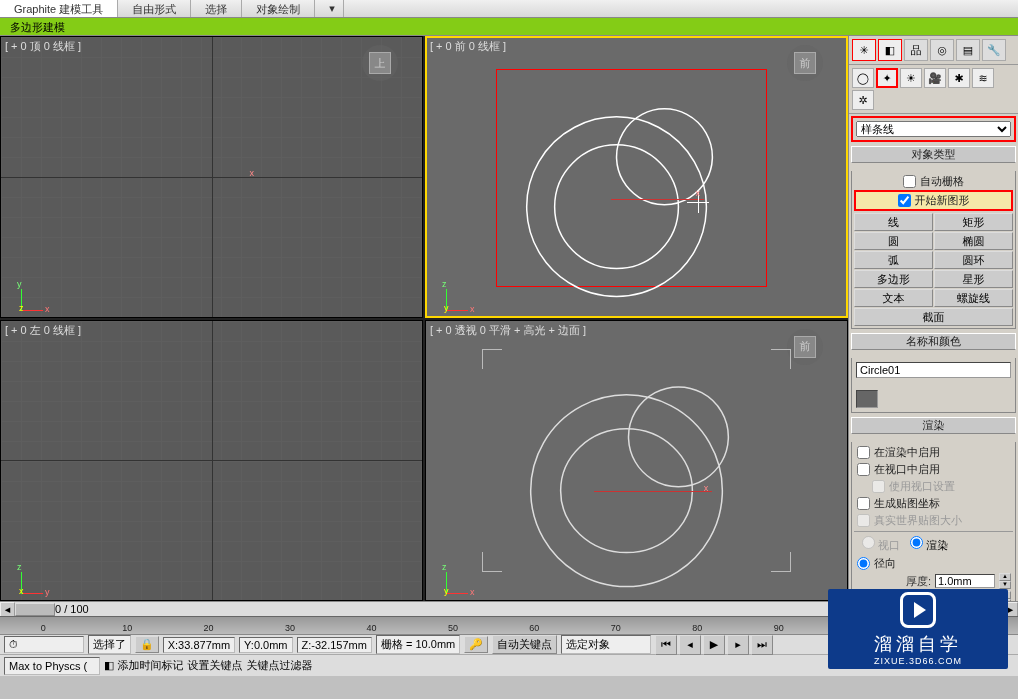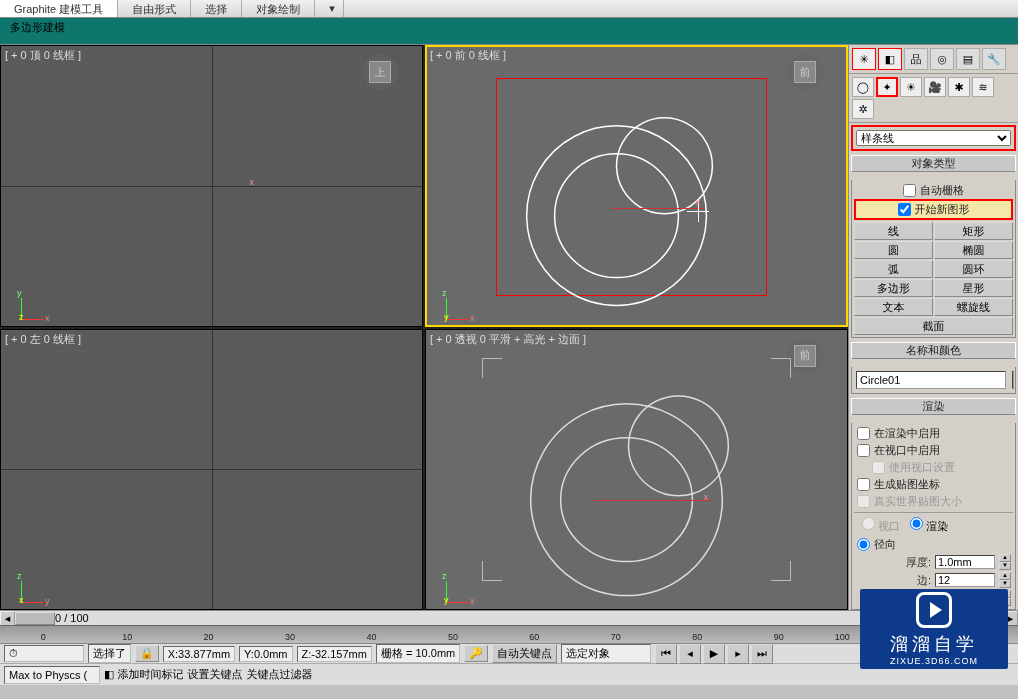--- a/index.html
+++ b/index.html
@@ -3,21 +3,21 @@
 <meta charset="utf-8">
 <style>
 * { margin: 0; padding: 0; box-sizing: border-box; font-family: "Microsoft YaHei", SimSun, Arial, sans-serif; font-size: 11px; }
 body { background: #c0c0c0; width: 1018px; height: 699px; overflow: hidden; position: relative; }
 
 
 .ribbon { height: 18px; background: linear-gradient(#f0f0f0,#d8d8d8); border-bottom: 1px solid #888; display: flex; }
 .ribbon-tab { padding: 2px 14px; border-right: 1px solid #aaa; cursor: pointer; color: #333; }
 .ribbon-tab.active { background: #fff; }
 .ribbon-dd { width: 24px; text-align: center; }
-.subribbon { height: 27px; background: #0f766e; border-bottom: 1px solid #888; }
+.subribbon { height: 18px; background: #84cc16; border-bottom: 1px solid #888; }
 .subribbon span { padding: 2px 10px; display: inline-block; }
 
 
 .main { display: flex; height: 565px; }
 .viewports { flex: 1; position: relative; background: #555; }
 .side { width: 170px; background: #d4d0c8; border-left: 1px solid #888; display:flex; flex-direction:column; overflow:hidden;}
 
 
 .vp-grid { display: grid; grid-template-columns: 1fr 1fr; grid-template-rows: 1fr 1fr; gap: 2px; height: 100%; background:#222;}
 .vp { position: relative; background: #5a5a5a; border:1px solid #000; }
@@ -51,21 +51,21 @@
 .rowicons .ic.sel{border:2px solid #f00; padding:0;}
 .ddwrap{padding:3px;border:2px solid #f00;margin:2px;}
 .ddwrap select{width:100%;}
 .rollhead{height:18px;background:#c8c8c8;border:1px solid #fff;border-bottom-color:#888;display:flex;align-items:center;justify-content:center;color:#222;margin:2px 2px 0;}
 .rollbody{background:#d4d0c8;border:1px solid #888;border-top:none;margin:8px 2px 2px;padding:2px;}
 .chkrow{display:flex;align-items:center;padding:1px 3px;color:#222;}
 .chkrow input{margin-right:4px;}
 .btngrid{display:grid;grid-template-columns:1fr 1fr;gap:1px;}
 .btngrid button{height:18px;background:#ccc;border:1px outset #ddd;}
 .btngrid button.wide{grid-column:1/3;}
-.nameclr{display:flex;gap:6px;padding:2px;}
+.nameclr{display:flex;gap:12px;padding:2px;flex-direction:column;}
 .nameclr input{flex:1;border:1px inset #999;padding:1px 3px;}
 .nameclr .swatch{width:22px;height:18px;background:#666;border:1px inset #999;}
 .spin{display:flex;align-items:center;justify-content:flex-end;gap:4px;padding:1px 2px;}
 .spin label{flex:1;text-align:right;color:#333;}
 .spin input{width:60px;border:1px inset #999;padding:0 2px;background:#fff;}
 .spin .ar{width:12px;display:flex;flex-direction:column;}
 .spin .ar div{height:8px;background:#ccc;border:1px outset #ddd;font-size:6px;line-height:5px;text-align:center;}
 .rad{display:flex;gap:10px;padding:2px 8px;}
 .dimmed{color:#999;}
 hr.sep{border:none;border-top:1px solid #999;margin:2px 0;}
@@ -77,21 +77,21 @@
 .hsb .tcount{padding:0 0;}
 .timetrack{height:18px;background:linear-gradient(#999,#bbb);position:relative;border-top:1px solid #666;display:flex; align-items:flex-end;}
 .timetrack .tick{position:absolute;bottom:1px;font-size:9px;color:#222;}
 .status{height:20px;background:#ddd;display:flex;align-items:center;gap:4px;padding:0 4px;border-top:1px solid #888;}
 .status .cell{border:1px inset #bbb;padding:1px 4px;background:#eee;}
 .status .btn{border:1px outset #ddd;padding:1px 4px;background:#ccc;}
 .status2{height:22px;background:#ddd;display:flex;align-items:center;gap:4px;padding:0 4px;border-top:1px solid #aaa;}
 .status2 .cell{border:1px inset #bbb;padding:2px 4px;background:#eee;flex:0 0 auto;}
 .playbtns{display:flex;gap:2px;}
 .playbtns .b{width:22px;height:20px;background:#ccc;border:1px outset #ddd;display:flex;align-items:center;justify-content:center;}
-.watermark{position:absolute;right:10px;bottom:30px;width:148px;height:80px;background:#0d3a8a;color:#fff;display:flex;flex-direction:column;align-items:center;justify-content:center;border-radius:2px;}
+.watermark{position:absolute;right:10px;bottom:30px;width:180px;height:80px;background:#0d3a8a;color:#fff;display:flex;flex-direction:column;align-items:center;justify-content:center;border-radius:2px;}
 .watermark .pl{width:36px;height:36px;border:3px solid #fff;border-radius:8px;display:flex;align-items:center;justify-content:center;margin-bottom:4px;}
 .watermark .pl::after{content:"";border-left:12px solid #fff;border-top:8px solid transparent;border-bottom:8px solid transparent;margin-left:4px;}
 .watermark .t1{font-size:18px;letter-spacing:4px;}
 .watermark .t2{font-size:9px;letter-spacing:1px;}
 </style>
 </head>
 <body>
 
 <div class="ribbon">
   <div class="ribbon-tab active">Graphite 建模工具</div>

